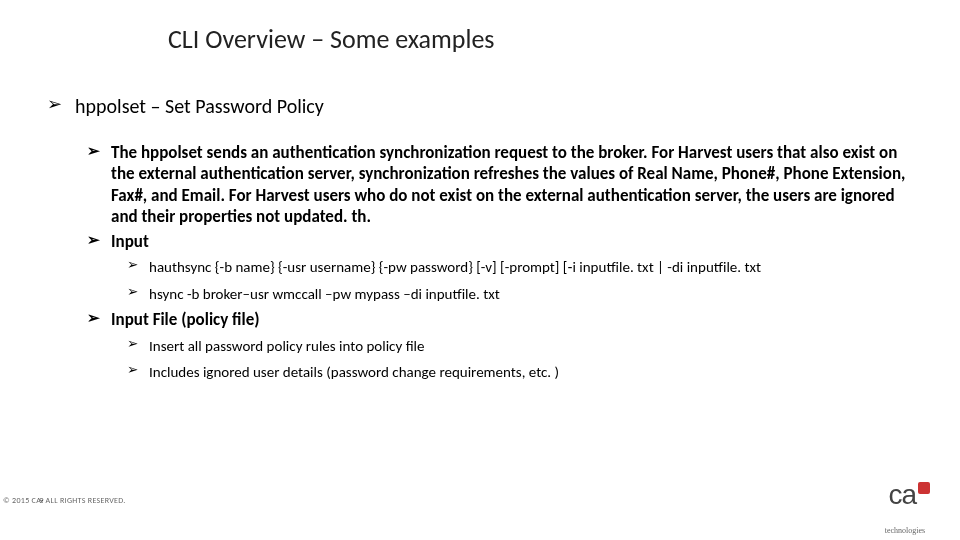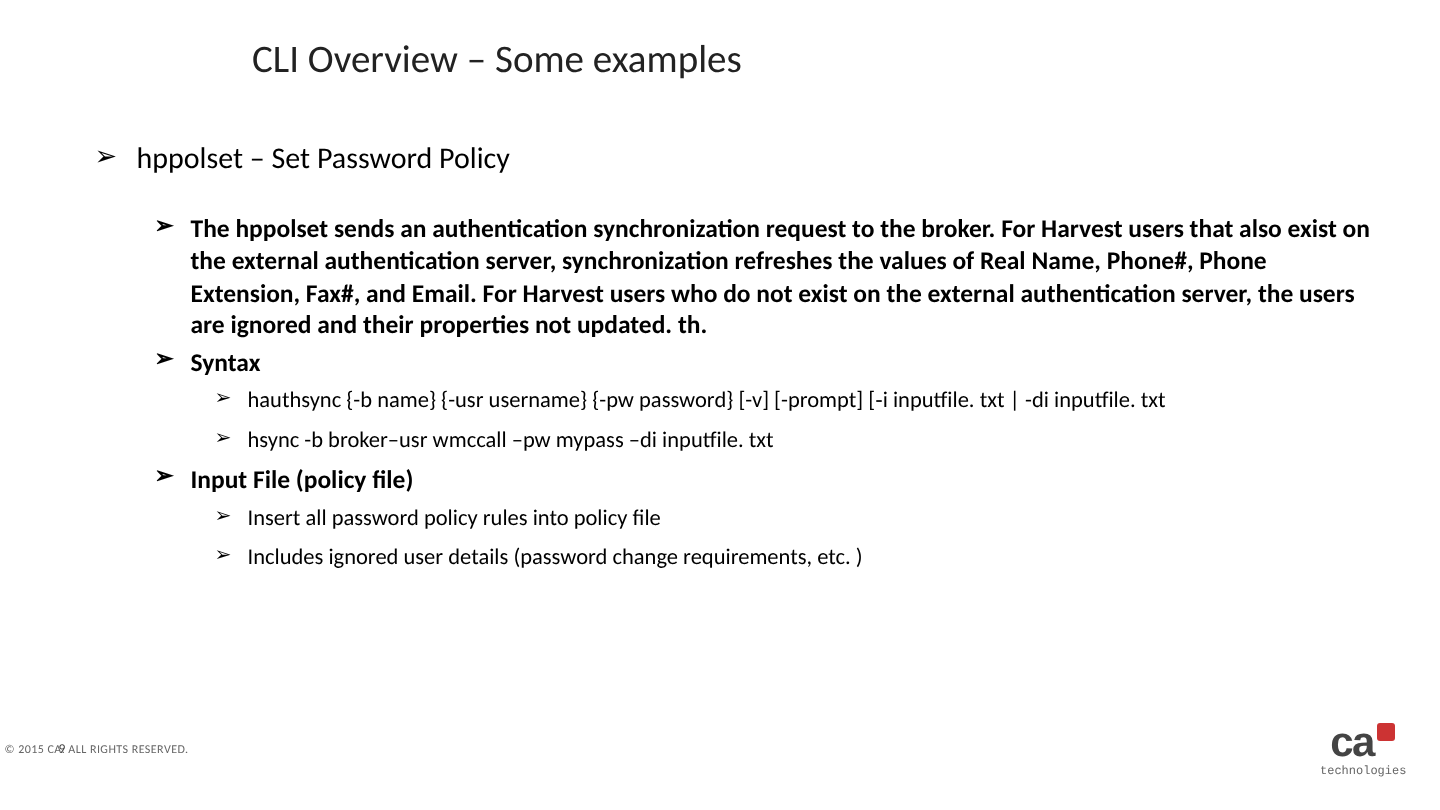--- a/index.html
+++ b/index.html
@@ -1,51 +1,51 @@
 <!DOCTYPE html>
 <html><head>
 <meta charset="utf-8">
 <style>
   * { margin: 0; padding: 1px; box-sizing: border-box; }
   html, body { width: 960px; height: 540px; font-family: Calibri, Arial, sans-serif; background: #fff; color: #000; }
   .slide { position: relative; width: 960px; height: 540px; }
   .title { position: absolute; left: 165px; top: 20px; font-size: 26px; font-weight: 400; color: #222; }
-  .content { position: absolute; left: 60px; top: 90px; right: 40px; }
+  .content { position: absolute; left: 44px; top: 90px; right: 40px; }
   .l1 { margin-left: 0; font-size: 20px; margin-bottom: 22px; padding-left: 28px; position: relative; }
   .l2 { margin-left: 40px; font-size: 17px; line-height: 1.25; margin-bottom: 2px; padding-left: 24px; position: relative; font-weight: bold; }
   .l3 { margin-left: 80px; font-size: 15px; line-height: 1.5; margin-bottom: 2px; padding-left: 22px; position: relative; }
   .bullet-arrow::before {
     content: "➢";
     position: absolute;
     left: 0;
     top: 0;
     font-size: 0.9em;
     color: #000;
   }
   .footer-num { position: absolute; left: 36px; bottom: 36px; font-size: 9px; color: #444; }
   .footer-copy { position: absolute; left: 0; right: 0; bottom: 36px; text-align: left; font-size: 8px; color: #666; letter-spacing: 0.3px; }
   .logo { position: absolute; right: 30px; bottom: 20px; width: 54px; height: 40px; }
-  .logo-ca { font-family: Arial, sans-serif; font-weight: 700; font-size: 28px; color: #444; line-height: 0.8; text-align: right; letter-spacing: -1px; }
+  .logo-ca { font-family: Arial, sans-serif; font-weight: 400; font-size: 28px; color: #444; line-height: 0.8; text-align: right; letter-spacing: -1px; }
   .logo-box { display: inline-block; width: 12px; height: 12px; background: #c33; border-radius: 2px; margin-left: 1px; vertical-align: baseline; position: relative; top: -10px; }
-  .logo-sub { font-family: Liberation Mono, monospace; font-size: 8px; color: #666; text-align: left; margin-top: 2px; }
+  .logo-sub { font-family: Liberation Serif, serif; font-size: 8px; color: #666; text-align: center; margin-top: 18px; }
 </style>
 </head>
 <body>
 
 <div class="slide">
 
   <div class="title">CLI Overview – Some examples</div>
 
   <div class="content">
 
     <div class="l1 bullet-arrow">hppolset – Set Password Policy</div>
 
     <div class="l2 bullet-arrow">The hppolset sends an authentication synchronization request to the broker. For Harvest users that also exist on the external authentication server, synchronization refreshes the values of Real Name, Phone#, Phone Extension, Fax#, and Email. For Harvest users who do not exist on the external authentication server, the users are ignored and their properties not updated. th.</div>
 
-    <div class="l2 bullet-arrow">Syntax</div>
+    <div class="l2 bullet-arrow">Input</div>
 
     <div class="l3 bullet-arrow">hauthsync {-b name} {-usr username} {-pw password} [-v] [-prompt] [‑i inputfile. txt | -di inputfile. txt</div>
     <div class="l3 bullet-arrow">hsync -b broker–usr wmccall –pw mypass –di inputfile. txt</div>
 
     <div class="l2 bullet-arrow">Input File (policy file)</div>
 
     <div class="l3 bullet-arrow">Insert all password policy rules into policy file</div>
     <div class="l3 bullet-arrow">Includes ignored user details (password change requirements, etc. )</div>
 
   </div>

